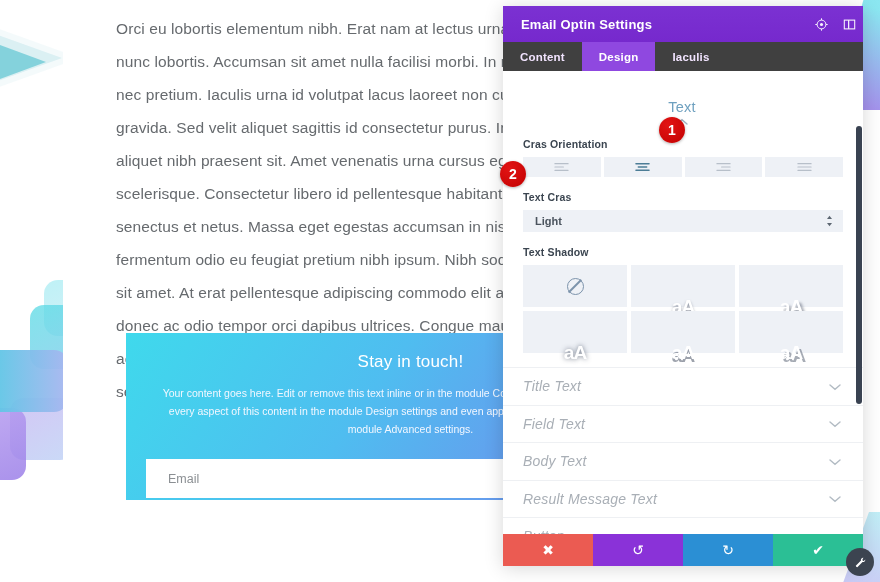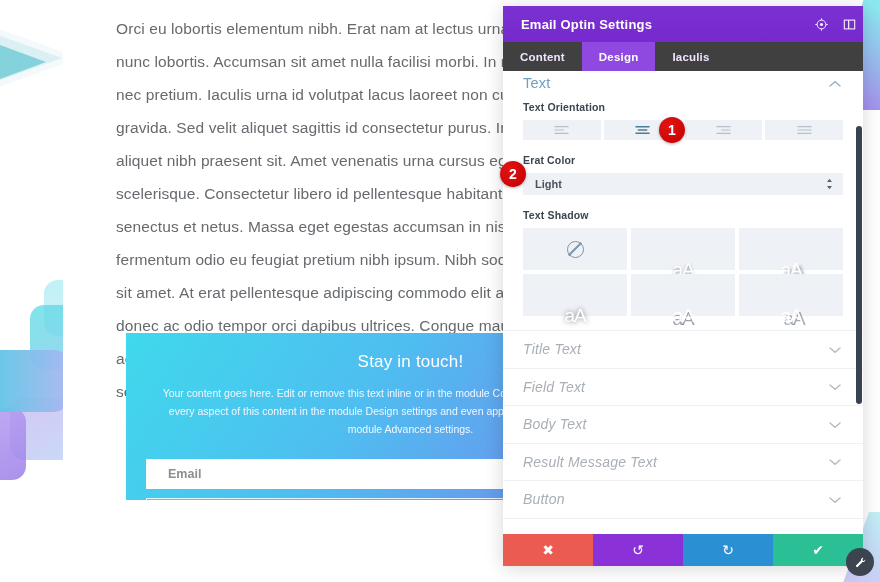--- a/index.html
+++ b/index.html
@@ -128,26 +128,25 @@
   .optin-desc {
     margin-top: 7px;
     text-align: center;
     color: #f2f7ff;
     font-size: 10.5px;
     line-height: 18px;
     padding: 0 6px;
   }
   .optin-field {
     margin-top: 21px;
-    height: 30px;
+    height: 39px;
     background: #ffffff;
     display: flex;
     align-items: center;
     padding-left: 22px;
-    font-weight: bold;
   }
   .optin-field span {
     color: #8b8f93;
     font-size: 12.5px;
   }
   .optin-btn {
     margin-top: 9px;
     height: 30px;
     border: 1px solid rgba(255,255,255,.85);
     display: flex; align-items: center; justify-content: center;
@@ -215,21 +214,22 @@
   .scrollbar {
     position: absolute;
     right: 1px; top: 55px;
     width: 6px; height: 278px;
     background: #394251;
     border-radius: 3px;
   }
 
   .sec-head {
     display: flex; align-items: center;
-    padding: 4px 22px 10px 20px;
+    padding: 28px 22px 10px 20px;
+    flex-direction: column;
   }
   .sec-head .sec-title {
     flex: 1;
     font-size: 14.5px;
     color: #6ea0bf;
     letter-spacing: .2px;
   }
   .chev {
     color: #9fb3c2;
     font-size: 13px;
@@ -277,21 +277,21 @@
     grid-template-columns: repeat(3, 1fr);
     gap: 4px;
   }
   .shadow-cell {
     height: 42px;
     background: #eef1f6;
     display: flex; align-items: center; justify-content: center;
   }
   .sh-text {
     font-size: 19px;
-    font-weight: normal;
+    font-weight: bold;
     color: #ffffff;
     letter-spacing: -1px;
     line-height: 1;
     margin-top: 40px;
   }
   .sh-none {
     width: 17px; height: 17px;
     border: 1.6px solid #7c93ab;
     border-radius: 50%;
     position: relative;
@@ -431,21 +431,21 @@
       <div class="sec-head">
         <div class="sec-title">Text</div>
         <div class="chev">
           <svg width="12" height="8" viewBox="0 0 12 8" aria-hidden="true">
             <path d="M1 6L6 1.6 11 6" fill="none" stroke="#9fb3c2" stroke-width="1.4" stroke-linecap="round"></path>
           </svg>
         </div>
       </div>
 
       <div class="field">
-        <div class="field-label">Text Orientation</div>
+        <div class="field-label">Cras Orientation</div>
         <div class="seg-group">
           <div class="seg">
             <svg width="15" height="10" viewBox="0 0 16 10" aria-hidden="true">
               <path d="M1 1.5h14M1 5h9M1 8.5h14" stroke="#b7bfc9" stroke-width="1.3" stroke-linecap="round"></path>
             </svg>
           </div>
           <div class="seg">
             <svg width="15" height="10" viewBox="0 0 16 10" aria-hidden="true">
               <path d="M1 1.5h14M3.5 5h9M1 8.5h14" stroke="#4c7d96" stroke-width="1.5" stroke-linecap="round"></path>
             </svg>
@@ -457,21 +457,21 @@
           </div>
           <div class="seg">
             <svg width="15" height="10" viewBox="0 0 16 10" aria-hidden="true">
               <path d="M1 1.5h14M1 5h14M1 8.5h14" stroke="#b7bfc9" stroke-width="1.3" stroke-linecap="round"></path>
             </svg>
           </div>
         </div>
       </div>
 
       <div class="field">
-        <div class="field-label">Erat Color</div>
+        <div class="field-label">Text Cras</div>
         <div class="select-box">
           <span class="sel-val">Light</span>
           <span class="select-arrows">
             <svg width="7" height="12" viewBox="0 0 7 12" aria-hidden="true">
               <path d="M3.5 0.8L6 4H1z" fill="#5c6671"></path>
               <path d="M3.5 11.2L1 8h5z" fill="#5c6671"></path>
             </svg>
           </span>
         </div>
       </div>

